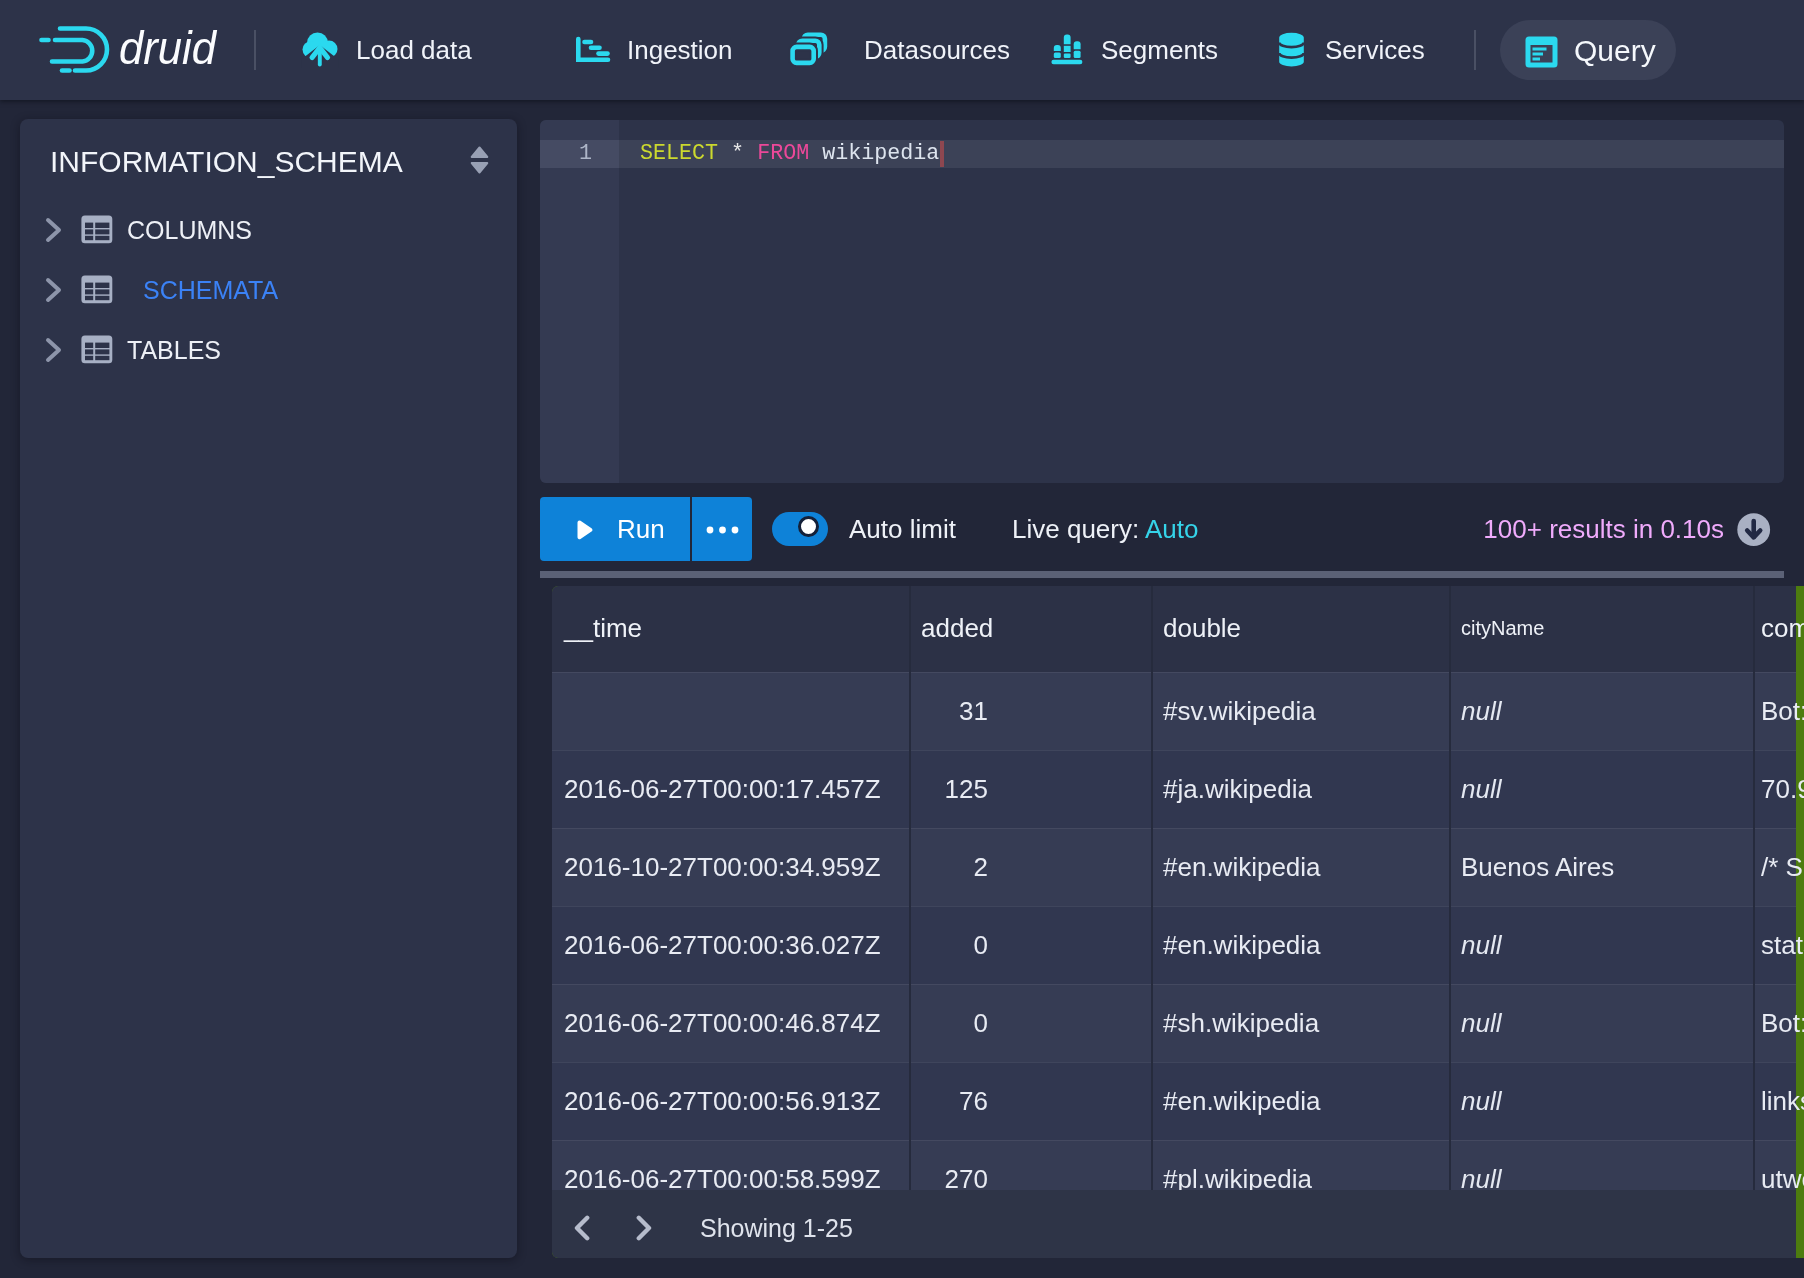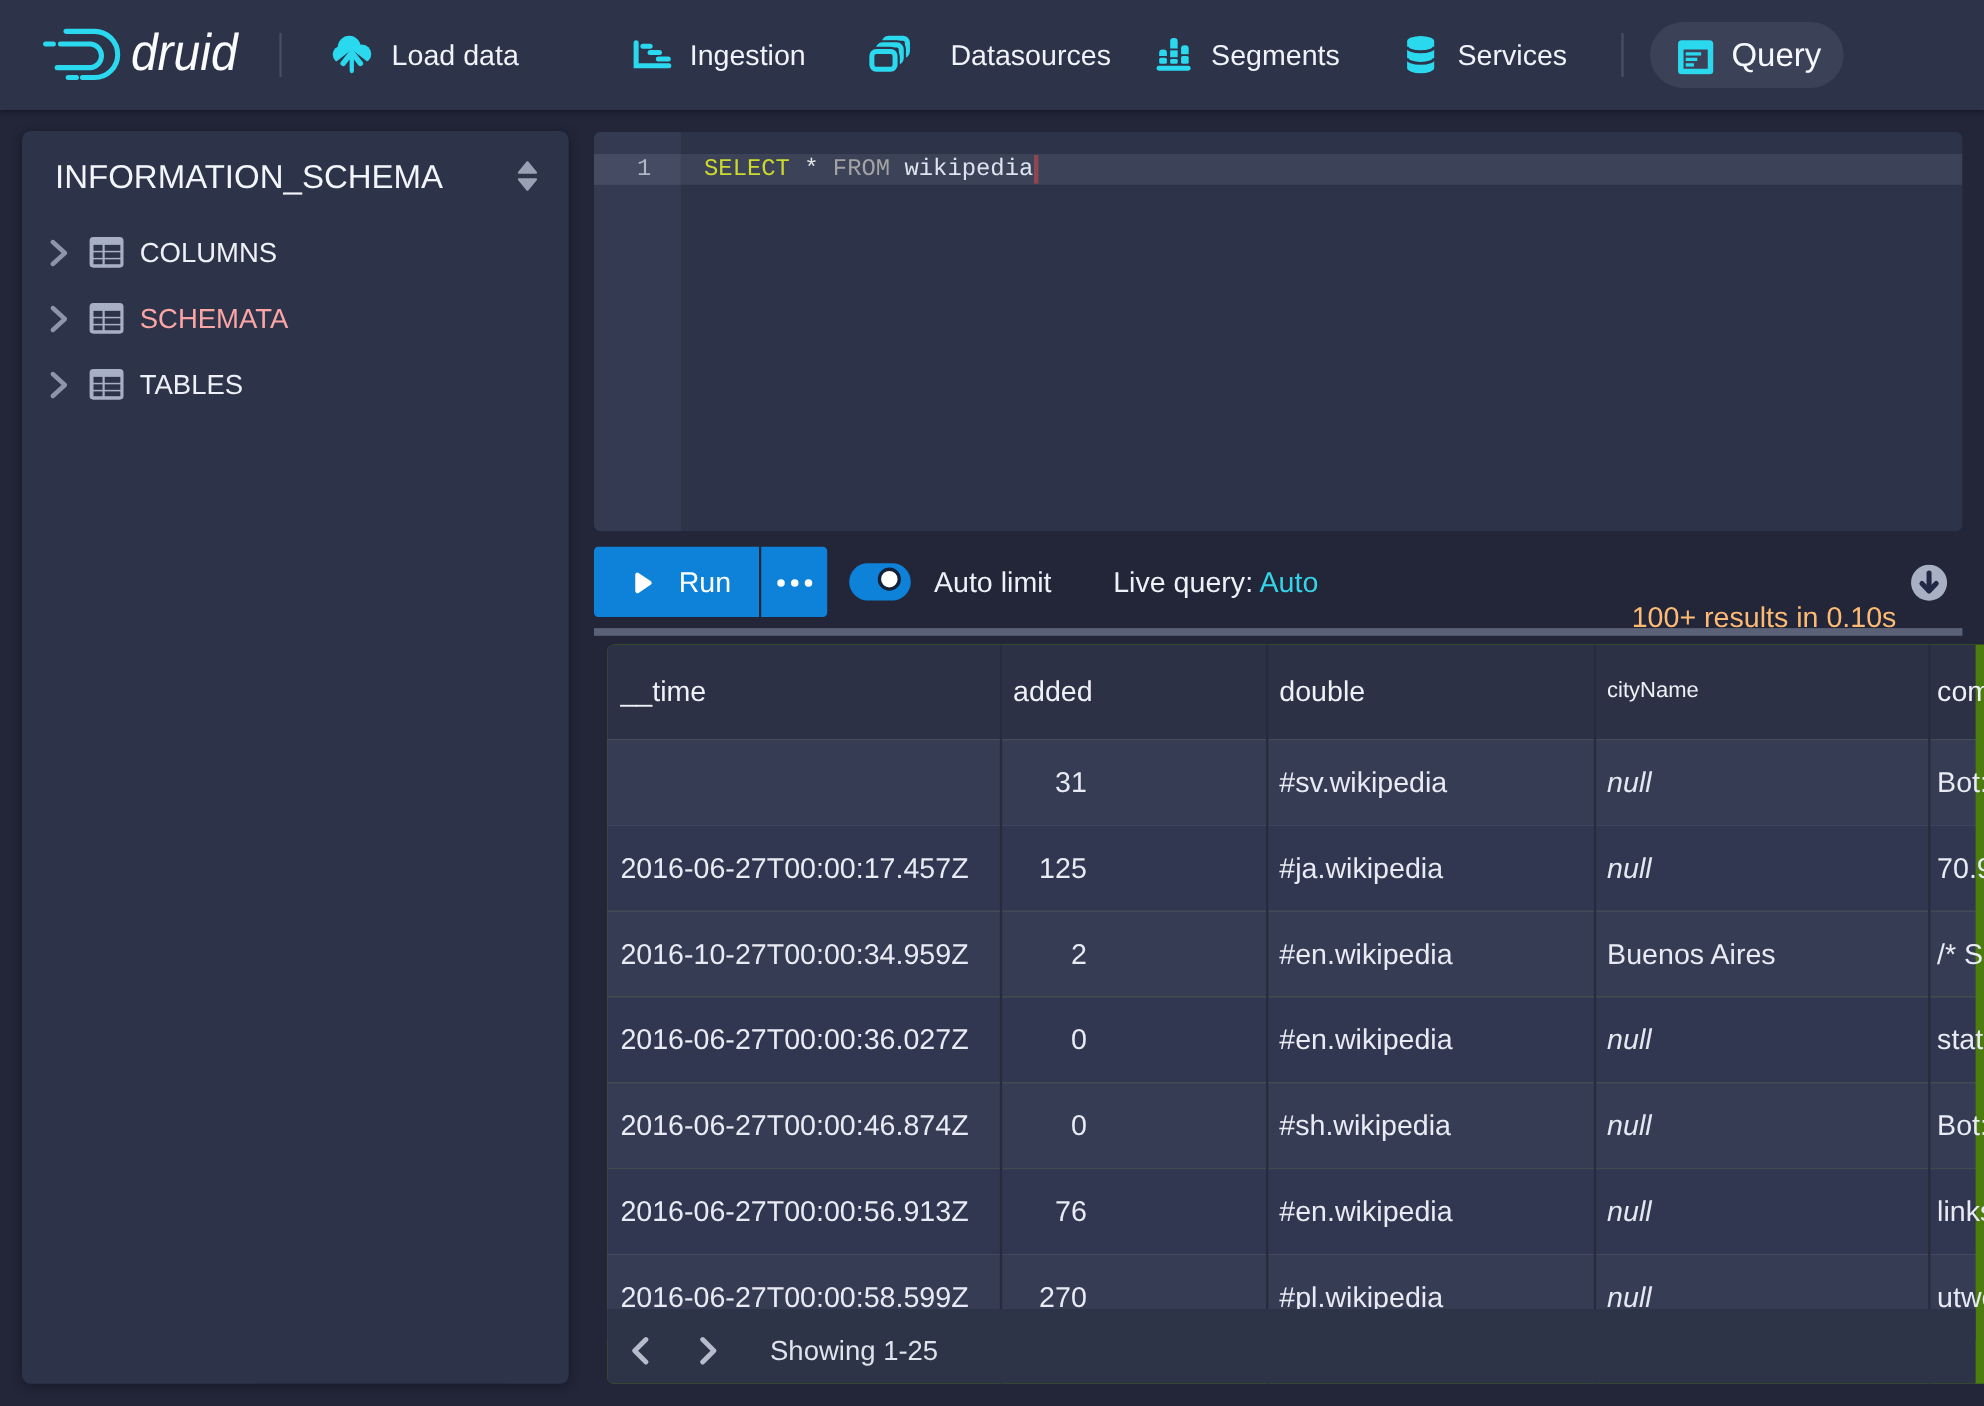--- a/index.html
+++ b/index.html
@@ -119,21 +119,21 @@
   <rect x="0.4" y="0.5" width="30.9" height="27.8" rx="3.5" fill="#a7b0c4"></rect>
   <g fill="#2d3349">
     <rect x="4" y="7.6" width="8.2" height="5.4"></rect>
     <rect x="14.2" y="7.6" width="14.2" height="5.4"></rect>
     <rect x="4" y="14.4" width="8.2" height="5"></rect>
     <rect x="14.2" y="14.4" width="14.2" height="5"></rect>
     <rect x="4" y="20.8" width="8.2" height="4.4"></rect>
     <rect x="14.2" y="20.8" width="14.2" height="4.4"></rect>
   </g>
 </svg>
-<div class="txt" style="left:127px;top:275px;font-size:25px;line-height:30px;color:#fca5a5;">SCHEMATA</div>
+<div class="txt" style="left:143px;top:275px;font-size:25px;line-height:30px;color:#3b82f6;">SCHEMATA</div>
 
 <svg class="abs" style="left:40px;top:336px;" width="30" height="28" viewBox="0 0 30 28">
   <path d="M8,4 L19,14 L8,24" fill="none" stroke="#8d95aa" stroke-width="4" stroke-linecap="round" stroke-linejoin="round"></path>
 </svg>
 <svg class="abs" style="left:81px;top:335px;" width="32" height="29" viewBox="0 0 32 29">
   <rect x="0.4" y="0.5" width="30.9" height="27.8" rx="3.5" fill="#a7b0c4"></rect>
   <g fill="#2d3349">
     <rect x="4" y="7.6" width="8.2" height="5.4"></rect>
     <rect x="14.2" y="7.6" width="14.2" height="5.4"></rect>
     <rect x="4" y="14.4" width="8.2" height="5"></rect>
@@ -142,41 +142,41 @@
     <rect x="14.2" y="20.8" width="14.2" height="4.4"></rect>
   </g>
 </svg>
 <div class="txt" style="left:127px;top:335px;font-size:25px;line-height:30px;color:#edf0f6;">TABLES</div>
 
 <div class="abs" style="left:540px;top:120px;width:1244px;height:363px;background:#2d3349;border-radius:6px;overflow:hidden;">
   <div class="abs" style="left:0;top:0;width:79px;height:363px;background:#343a52;"></div>
   <div class="abs" style="left:0;top:20px;width:79px;height:28px;background:#454b63;"></div>
   <div class="abs" style="left:79px;top:20px;width:1165px;height:28px;background:#3c4257;"></div>
   <div class="txt" style="left:0px;top:20px;width:52px;height:28px;line-height:28px;text-align:right;font-family:'Liberation Mono',monospace;font-size:21.7px;color:#aeb6c8;">1</div>
-  <div class="txt" style="left:100px;top:20px;height:28px;line-height:28px;font-family:'Liberation Mono',monospace;font-size:21.7px;"><span style="color:#ccd92e;">SELECT</span> <span style="color:#e8e8e8;">*</span> <span style="color:#a3a3a3;">FROM</span> <span style="color:#dde4ee;">wikipedia</span></div>
+  <div class="txt" style="left:100px;top:20px;height:28px;line-height:28px;font-family:'Liberation Mono',monospace;font-size:21.7px;"><span style="color:#ccd92e;">SELECT</span> <span style="color:#e8e8e8;">*</span> <span style="color:#ec4899;">FROM</span> <span style="color:#dde4ee;">wikipedia</span></div>
   <div class="abs" style="left:400px;top:21px;width:4px;height:26px;background:#8e4750;"></div>
 </div>
 
 <div class="abs" style="left:540px;top:497px;width:150px;height:64px;background:#0e82d8;border-radius:4px 0 0 4px;"></div>
 <div class="abs" style="left:692px;top:497px;width:60px;height:64px;background:#0e82d8;border-radius:0 4px 4px 0;"></div>
 <svg class="abs" style="left:575px;top:520px;" width="18" height="20" viewBox="0 0 18 20">
   <path d="M2.5,2.5 a2,2 0 0 1 3,-1.7 l11,7.4 a2,2 0 0 1 0,3.4 l-11,7.4 a2,2 0 0 1 -3,-1.7 z" fill="#ffffff"></path>
 </svg>
 <div class="txt" style="left:617px;top:514px;font-size:26px;line-height:31px;color:#ffffff;">Run</div>
 <svg class="abs" style="left:705px;top:524px;" width="36" height="12" viewBox="0 0 36 12">
   <circle cx="5" cy="6" r="3.4" fill="#fff"></circle>
     <circle cx="17.5" cy="6" r="3.4" fill="#fff"></circle>
     <circle cx="30" cy="6" r="3.4" fill="#fff"></circle>
 </svg>
 
 <div class="abs" style="left:772px;top:512px;width:56px;height:34px;border-radius:17px;background:#0e82d8;"></div>
 <div class="abs" style="left:798px;top:516px;width:21px;height:21px;border-radius:50%;background:#ffffff;border:3px solid #142038;"></div>
 <div class="txt" style="left:849px;top:514px;font-size:26px;line-height:31px;color:#eef1f7;">Auto limit</div>
 <div class="txt" style="left:1012px;top:514px;font-size:26px;line-height:31px;color:#eef1f7;">Live query: <span style="color:#35d3e8;">Auto</span></div>
-<div class="txt" style="right:80px;top:514px;font-size:26px;line-height:31px;color:#fdba74;margin-top:32px;">100+ results in 0.10s</div>
+<div class="txt" style="right:80px;top:514px;font-size:26px;line-height:31px;color:#f0abfc;">100+ results in 0.10s</div>
 <svg class="abs" style="left:1737px;top:513px;" width="34" height="34" viewBox="0 0 34 34">
   <circle cx="16.7" cy="16.7" r="16.4" fill="#a9b0c3"></circle>
   <g stroke="#222944" stroke-width="4.6" fill="none" stroke-linecap="round" stroke-linejoin="round">
     <path d="M16.7,8 V23.8"></path>
     <path d="M10.2,17.5 L16.7,24.3 L23.2,17.5"></path>
   </g>
 </svg>
 
 <div class="abs" style="left:540px;top:571px;width:1244px;height:7px;background:#5b6176;"></div>
 

